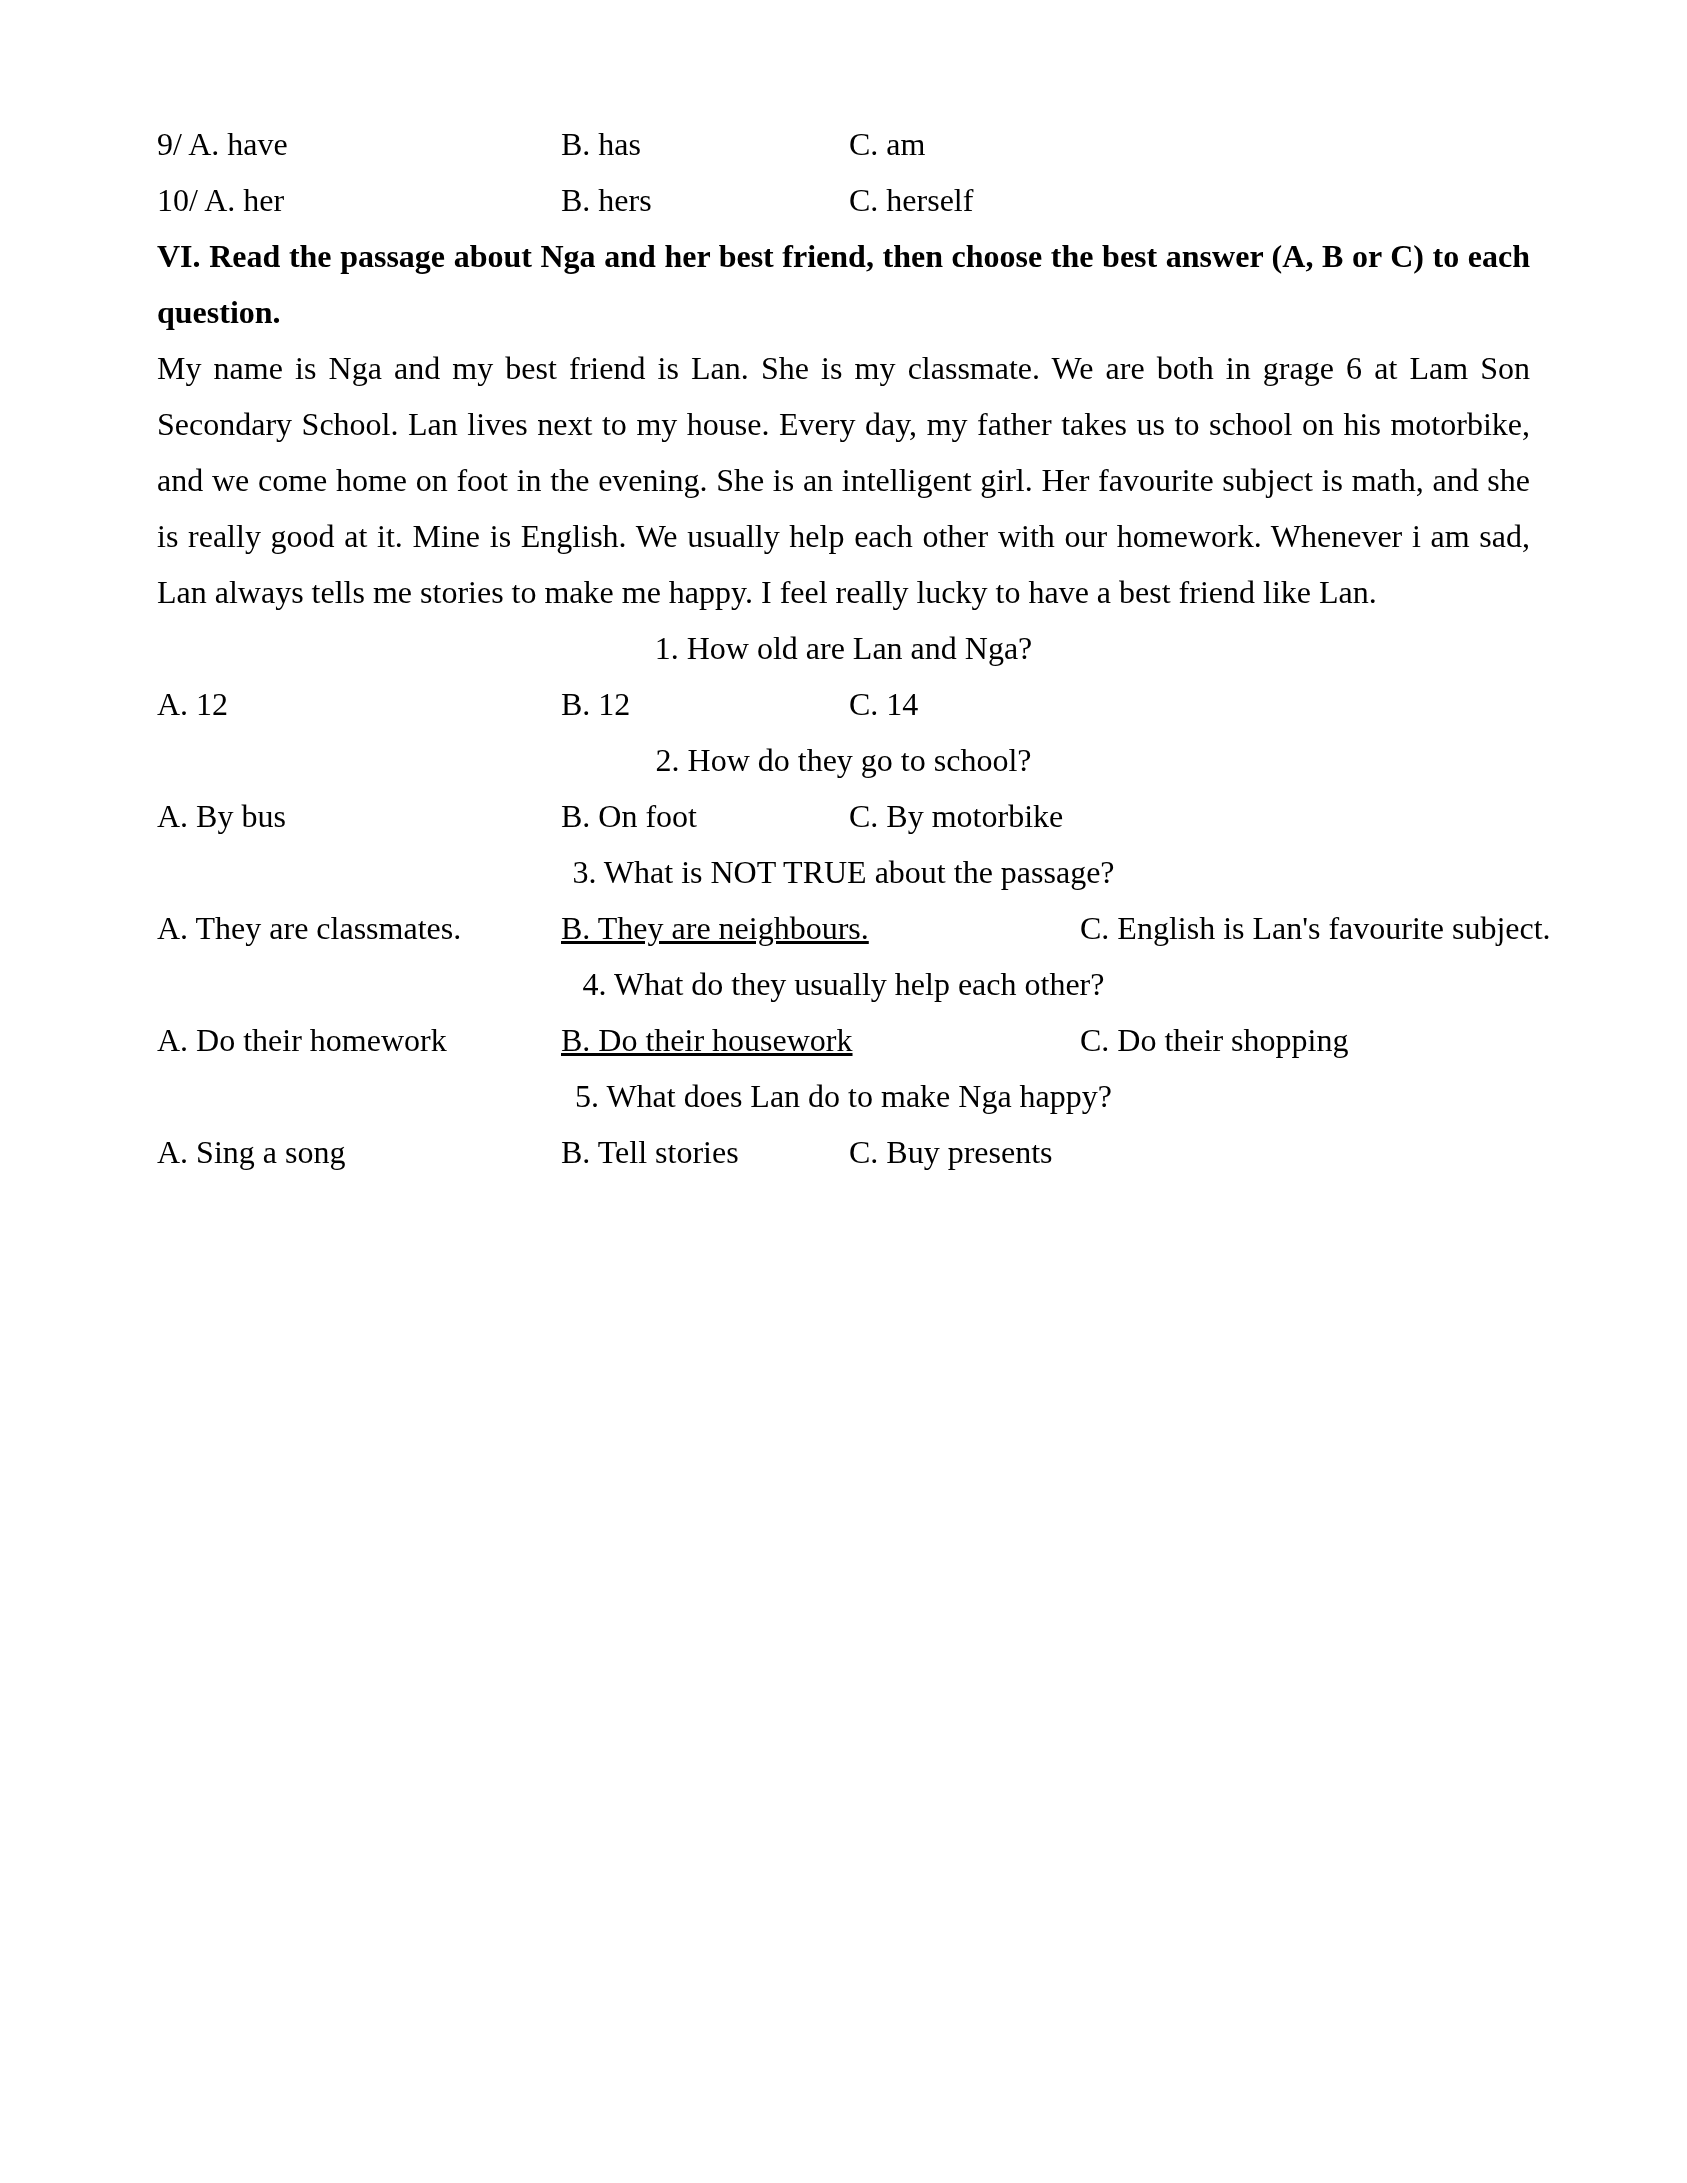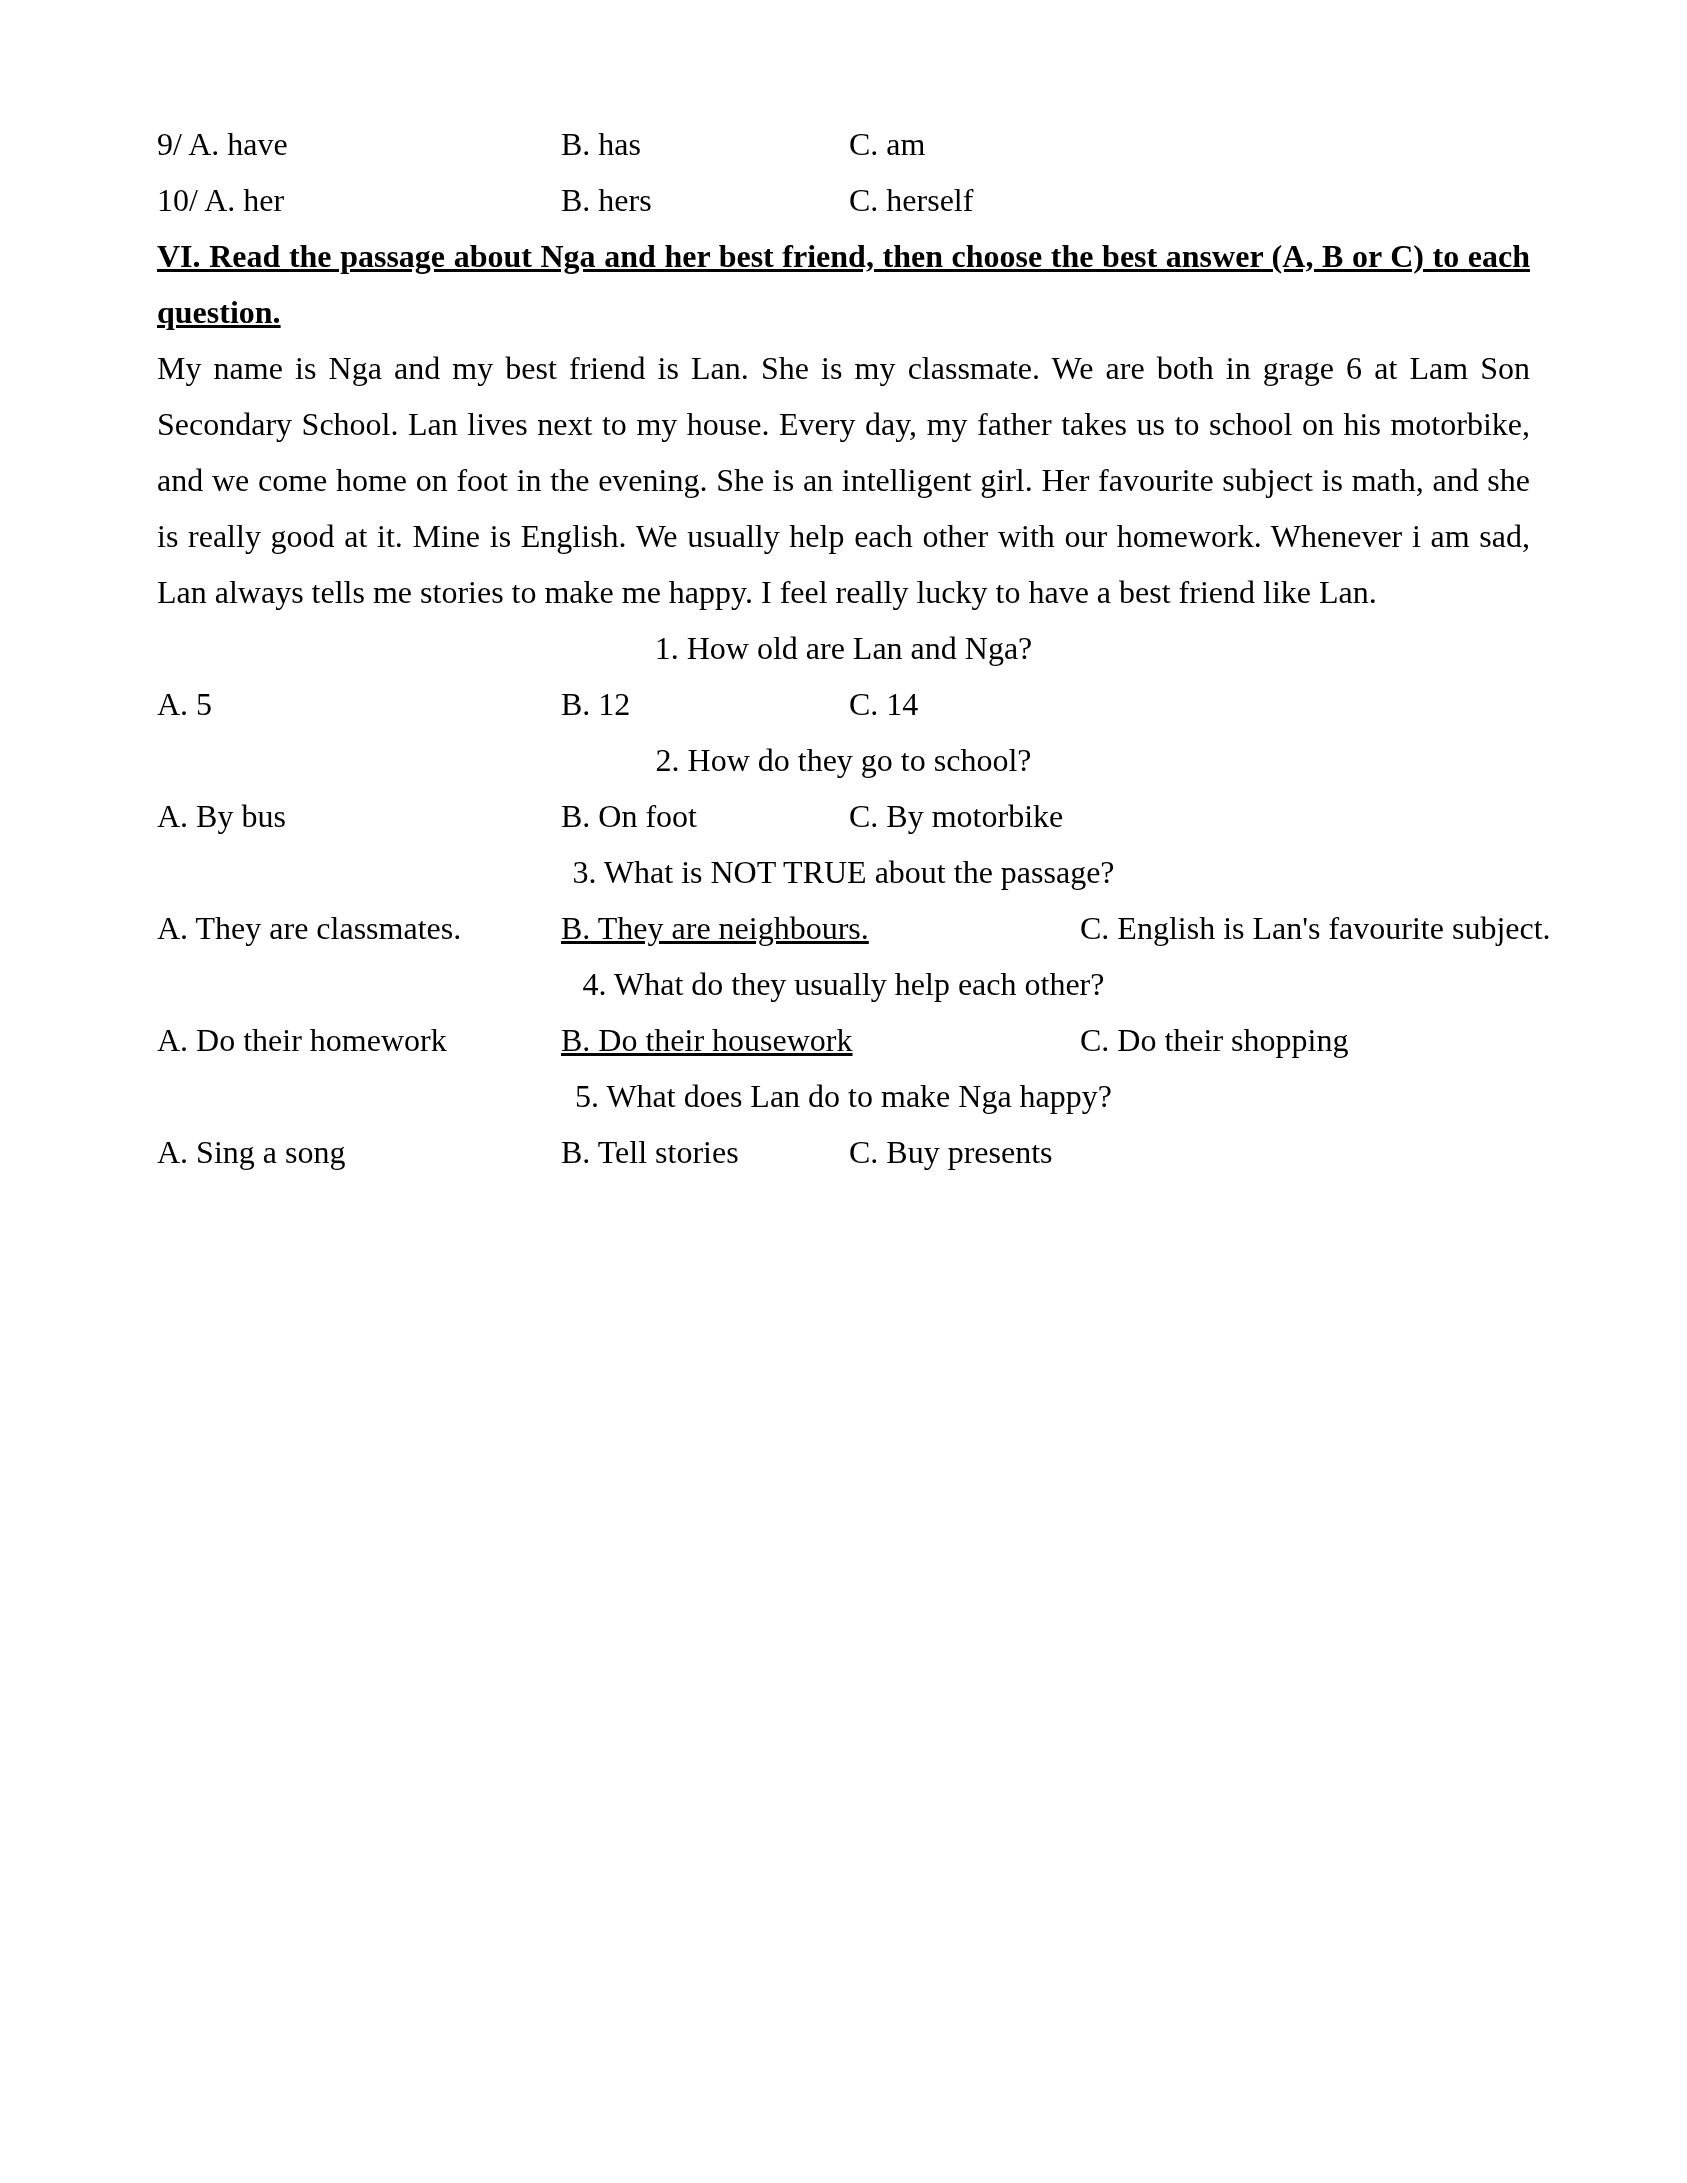--- a/index.html
+++ b/index.html
@@ -16,21 +16,21 @@
   }
   .content {
     position: absolute; left: 157px; top: 116px;
     width: 1373px; line-height: 56px;
   }
   .opt-row { display: flex; width: 100%; }
   .colA { flex: 0 0 404px; }
   .colB { flex: 0 0 288px; }
   .colB.wide { flex: 0 0 519px; text-decoration: underline; }
   .colC { flex: 1 1 auto; white-space: nowrap; }
-  .heading { font-weight: bold; text-align: justify; text-decoration: underline; }
+  .heading { font-weight: bold; text-align: justify; }
   .passage { text-align: justify; }
   .question { text-align: center; }
 </style>
 </head>
 <body>
 
 <div class="page">
   <div class="content">
 
     <div class="opt-row">
@@ -43,21 +43,21 @@
       <span class="colB">B. hers</span>
       <span class="colC">C. herself</span>
     </div>
 
     <div class="heading">VI. Read the passage about Nga and her best friend, then choose the best answer (A, B or C) to each question.</div>
 
     <div class="passage">My name is Nga and my best friend is Lan. She is my classmate. We are both in grage 6 at Lam Son Secondary School. Lan lives next to my house. Every day, my father takes us to school on his motorbike, and we come home on foot in the evening. She is an intelligent girl. Her favourite subject is math, and she is really good at it. Mine is English. We usually help each other with our homework. Whenever i am sad, Lan always tells me stories to make me happy. I feel really lucky to have a best friend like Lan.</div>
 
     <div class="question">1. How old are Lan and Nga?</div>
     <div class="opt-row">
-      <span class="colA">A. 5</span>
+      <span class="colA">A. 12</span>
       <span class="colB">B. 12</span>
       <span class="colC">C. 14</span>
     </div>
 
     <div class="question">2. How do they go to school?</div>
     <div class="opt-row">
       <span class="colA">A. By bus</span>
       <span class="colB">B. On foot</span>
       <span class="colC">C. By motorbike</span>
     </div>

